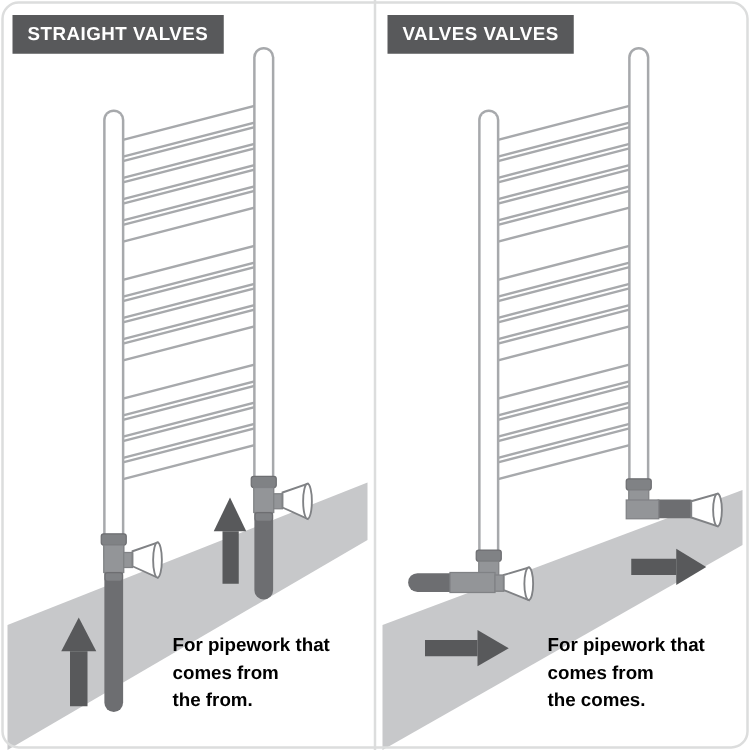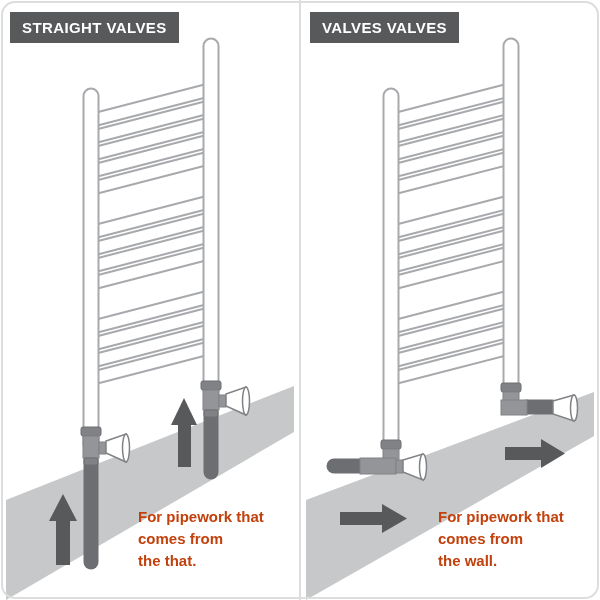--- a/index.html
+++ b/index.html
@@ -20,21 +20,21 @@
     background:#58595b;color:#ffffff;
     font-weight:bold;font-size:15px;letter-spacing:0.4px;
     padding:7px 12px;
     white-space:nowrap;
   }
   .illustration{
     position:absolute;left:0;top:0;width:300px;height:600px;z-index:1;
   }
   .caption{
     position:absolute;left:138px;top:506px;width:155px;z-index:2;
-    font-size:15px;font-weight:600;line-height:1.45;color:#c2410c;
+    font-size:15px;font-weight:600;line-height:1.45;color:#000000;
   }
   .divider{
     position:absolute;left:299px;top:0;width:2px;height:600px;
     background:#dcdddd;z-index:3;
   }
   .frame{
     position:absolute;inset:1px;border:2px solid #dcdddd;border-radius:14px;
     pointer-events:none;z-index:4;
   }
   
@@ -126,21 +126,21 @@
       </g>
       <g fill="#58595b">
         <polygon points="184,398 171,425 197,425"></polygon>
         <rect x="178" y="425" width="13" height="42"></rect>
       </g>
     </svg>
 
     <div class="caption">
       <div>For pipework that</div>
       <div>comes from</div>
-      <div>the that.</div>
+      <div>the from.</div>
     </div>
   </section>
 
   <section class="panel right">
     <div class="panel-header">VALVES VALVES</div>
 
     <svg class="illustration" viewBox="0 0 300 600">
 
       <polygon points="6,500 294,392 294,436 6,600" fill="#c7c8ca"></polygon>
 
@@ -171,19 +171,19 @@
       </g>
       <g fill="#58595b">
         <rect x="205" y="447" width="36" height="13"></rect>
         <polygon points="241,439 265,453.5 241,468"></polygon>
       </g>
     </svg>
 
     <div class="caption">
       <div>For pipework that</div>
       <div>comes from</div>
-      <div>the wall.</div>
+      <div>the comes.</div>
     </div>
   </section>
 
   <div class="divider"></div>
   <div class="frame"></div>
 </div>
 
 </body></html>

